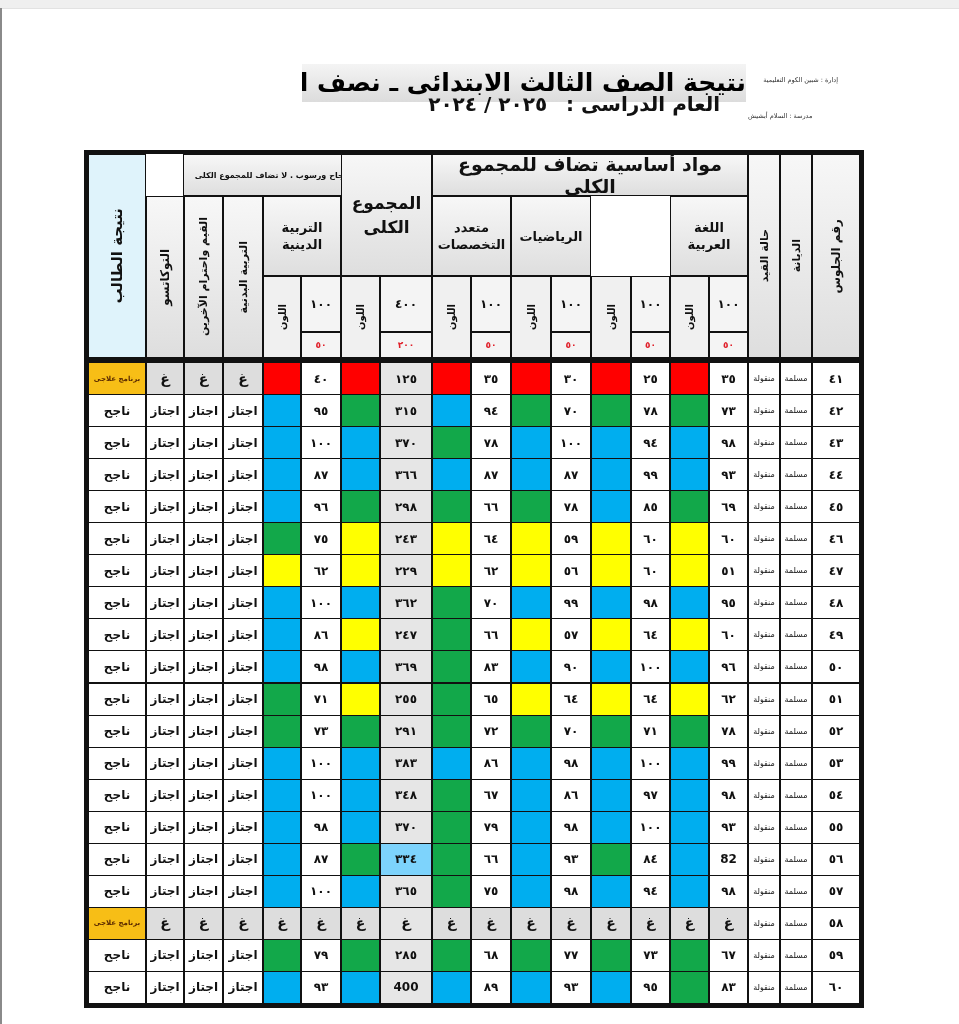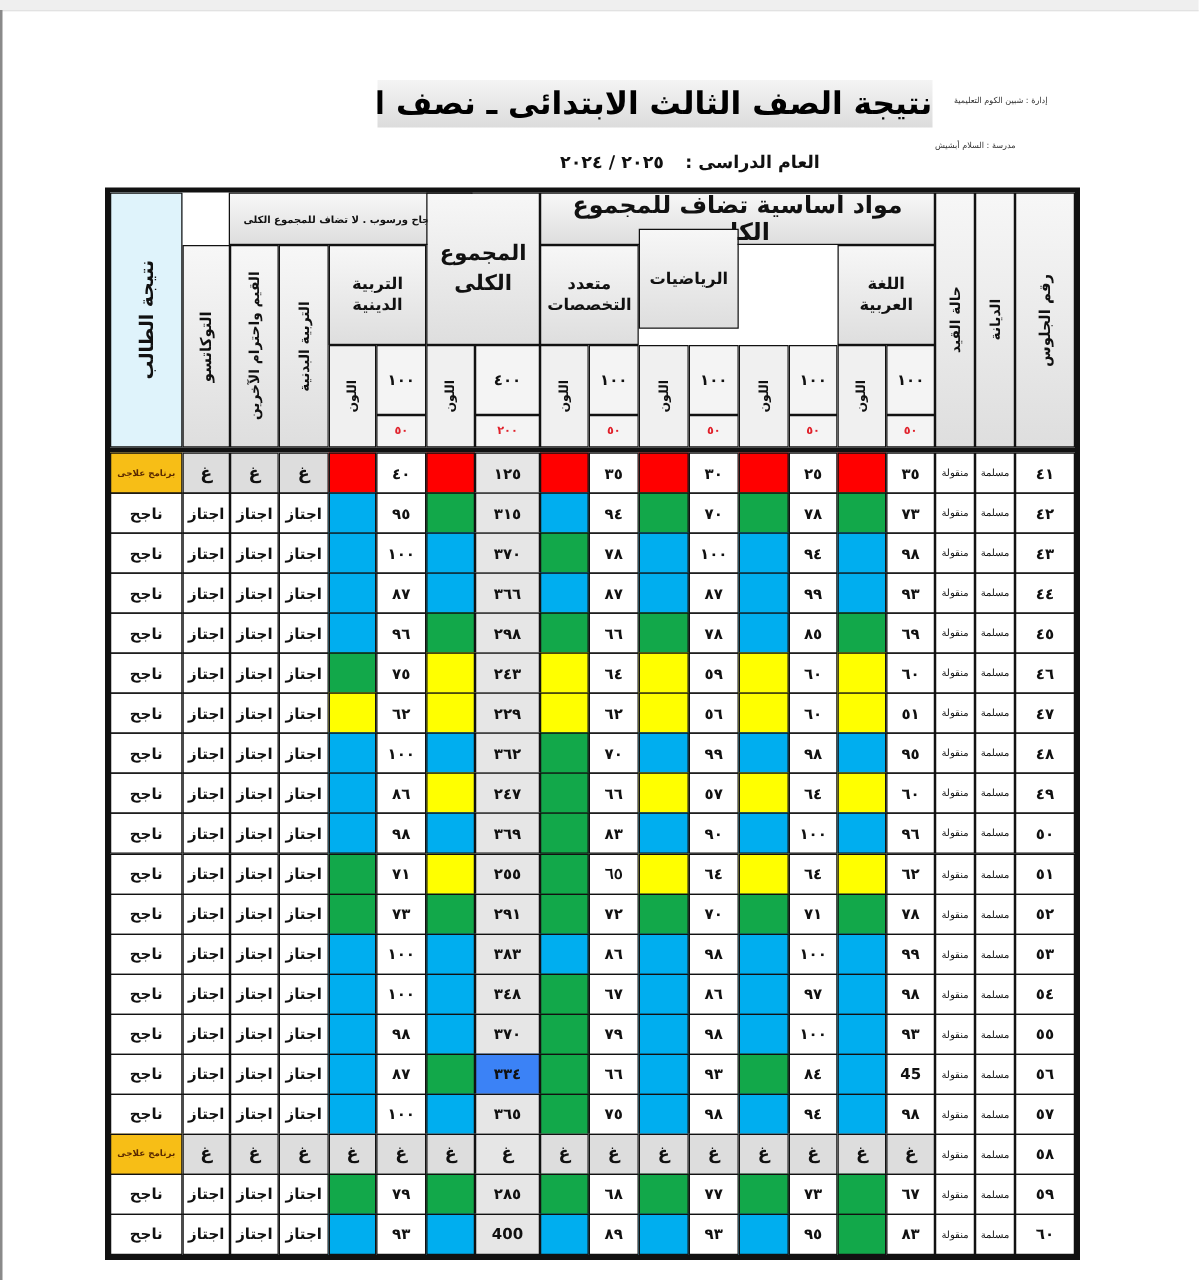--- a/index.html
+++ b/index.html
@@ -15,22 +15,22 @@
   .title-box {
     position:absolute; left:302px; top:64px; width:444px; height:38px;
     background:linear-gradient(#f4f4f4,#dcdcdc);
     direction:rtl; text-align:center;
     font-family:"DejaVu Sans", sans-serif; font-weight:bold; font-size:25px; line-height:38px;
     color:#000; white-space:nowrap; overflow:hidden;
   }
   .admin-line { position:absolute; left:748px; top:76px; width:90px; font-size:6.5px; direction:rtl; text-align:right; color:#333; white-space:nowrap; }
   .school-line { position:absolute; left:748px; top:112px; width:80px; font-size:6.5px; direction:rtl; text-align:left; color:#333; white-space:nowrap; }
   .year-line {
-    position:absolute; left:448px; top:116px; width:272px; height:28px;
-    direction:rtl; text-align:left; font-weight:bold; font-size:14px; line-height:28px; white-space:nowrap;
+    position:absolute; left:448px; top:90px; width:272px; height:28px;
+    direction:rtl; text-align:left; font-weight:bold; font-size:20px; line-height:28px; white-space:nowrap;
   }
   .year-line .yv { margin-right:12px; letter-spacing:2px; }
 
   .table-frame {
     position:absolute; left:84px; top:150px; width:780px; height:858px;
     border:4px solid #111; box-sizing:border-box; background:#fff;
   }
   .cell {
     position:absolute; box-sizing:border-box; border:1.5px solid #111;
     display:flex; align-items:center; justify-content:center; text-align:center;
@@ -99,21 +99,21 @@
 
   <div class="cell hdr subj-hdr" style="left:344px;top:42px;width:79px;height:80px;">متعدد التخصصات</div>
 
   <div class="cell hdr big-hdr" style="left:344px;top:0;width:316px;height:42px;">مواد أساسية تضاف للمجموع الكلى</div>
   <div class="cell hdr color-lbl" style="left:344px;top:122px;width:39px;height:82px;">
       <span class="vtext">اللون</span>
     </div>
   <div class="cell max" style="left:383px;top:122px;width:40px;height:56px;">١٠٠</div>
   <div class="cell min" style="left:383px;top:178px;width:40px;height:26px;">٥٠</div>
 
-  <div class="cell hdr subj-hdr" style="left:423px;top:29px;width:80px;height:80px;">الرياضيات</div>
+  <div class="cell hdr subj-hdr" style="left:423px;top:42px;width:80px;height:80px;">الرياضيات</div>
   <div class="cell hdr color-lbl" style="left:423px;top:122px;width:40px;height:82px;">
       <span class="vtext">اللون</span>
     </div>
   <div class="cell max" style="left:463px;top:122px;width:40px;height:56px;">١٠٠</div>
   <div class="cell min" style="left:463px;top:178px;width:40px;height:26px;">٥٠</div>
 
   <div class="cell hdr color-lbl" style="left:503px;top:122px;width:40px;height:82px;">
       <span class="vtext">اللون</span>
     </div>
   <div class="cell max" style="left:543px;top:122px;width:39px;height:56px;">١٠٠</div>
@@ -331,21 +331,21 @@
       <div class="cell row-cell" style="left: 724px; top: 496.45px; width: 48px; height: 33.05px;">٥٠</div>
       <div class="cell row-cell" style="left: 0px; top: 528.5px; width: 58px; height: 33.05px; font-size: 12px;">ناجح</div>
       <div class="cell row-cell" style="left: 58px; top: 528.5px; width: 38px; height: 33.05px; font-size: 12px;">اجتاز</div>
       <div class="cell row-cell" style="left: 96px; top: 528.5px; width: 39px; height: 33.05px; font-size: 12px;">اجتاز</div>
       <div class="cell row-cell" style="left: 135px; top: 528.5px; width: 40px; height: 33.05px; font-size: 12px;">اجتاز</div>
       <div class="cell row-cell absent" style="left: 175px; top: 528.5px; width: 38px; height: 33.05px; background: rgb(18, 168, 74);"></div>
       <div class="cell row-cell" style="left: 213px; top: 528.5px; width: 40px; height: 33.05px;">٧١</div>
       <div class="cell row-cell absent" style="left: 253px; top: 528.5px; width: 39px; height: 33.05px; background: rgb(255, 255, 0);"></div>
       <div class="cell row-cell" style="left: 292px; top: 528.5px; width: 52px; height: 33.05px; background: rgb(230, 230, 230);">٢٥٥</div>
       <div class="cell row-cell absent" style="left: 344px; top: 528.5px; width: 39px; height: 33.05px; background: rgb(18, 168, 74);"></div>
-      <div class="cell row-cell" style="left: 383px; top: 528.5px; width: 40px; height: 33.05px; font-family: Liberation Mono, monospace;">٦٥</div>
+      <div class="cell row-cell" style="left: 383px; top: 528.5px; width: 40px; height: 33.05px;">٦٥</div>
       <div class="cell row-cell absent" style="left: 423px; top: 528.5px; width: 40px; height: 33.05px; background: rgb(255, 255, 0);"></div>
       <div class="cell row-cell" style="left: 463px; top: 528.5px; width: 40px; height: 33.05px;">٦٤</div>
       <div class="cell row-cell absent" style="left: 503px; top: 528.5px; width: 40px; height: 33.05px; background: rgb(255, 255, 0);"></div>
       <div class="cell row-cell" style="left: 543px; top: 528.5px; width: 39px; height: 33.05px;">٦٤</div>
       <div class="cell row-cell absent" style="left: 582px; top: 528.5px; width: 39px; height: 33.05px; background: rgb(255, 255, 0);"></div>
       <div class="cell row-cell" style="left: 621px; top: 528.5px; width: 39px; height: 33.05px;">٦٢</div>
       <div class="cell row-cell tiny" style="left: 660px; top: 528.5px; width: 32px; height: 33.05px;">منقولة</div>
       <div class="cell row-cell tiny" style="left: 692px; top: 528.5px; width: 32px; height: 33.05px;">مسلمة</div>
       <div class="cell row-cell" style="left: 724px; top: 528.5px; width: 48px; height: 33.05px;">٥١</div>
       <div class="cell row-cell" style="left: 0px; top: 560.55px; width: 58px; height: 33.05px; font-size: 12px;">ناجح</div>
@@ -424,29 +424,29 @@
       <div class="cell row-cell tiny" style="left: 660px; top: 656.7px; width: 32px; height: 33.05px;">منقولة</div>
       <div class="cell row-cell tiny" style="left: 692px; top: 656.7px; width: 32px; height: 33.05px;">مسلمة</div>
       <div class="cell row-cell" style="left: 724px; top: 656.7px; width: 48px; height: 33.05px;">٥٥</div>
       <div class="cell row-cell" style="left: 0px; top: 688.75px; width: 58px; height: 33.05px; font-size: 12px;">ناجح</div>
       <div class="cell row-cell" style="left: 58px; top: 688.75px; width: 38px; height: 33.05px; font-size: 12px;">اجتاز</div>
       <div class="cell row-cell" style="left: 96px; top: 688.75px; width: 39px; height: 33.05px; font-size: 12px;">اجتاز</div>
       <div class="cell row-cell" style="left: 135px; top: 688.75px; width: 40px; height: 33.05px; font-size: 12px;">اجتاز</div>
       <div class="cell row-cell absent" style="left: 175px; top: 688.75px; width: 38px; height: 33.05px; background: rgb(0, 174, 239);"></div>
       <div class="cell row-cell" style="left: 213px; top: 688.75px; width: 40px; height: 33.05px;">٨٧</div>
       <div class="cell row-cell absent" style="left: 253px; top: 688.75px; width: 39px; height: 33.05px; background: rgb(18, 168, 74);"></div>
-      <div class="cell row-cell" style="left: 292px; top: 688.75px; width: 52px; height: 33.05px; background: #3b82f6;">٣٣٤</div>
+      <div class="cell row-cell" style="left: 292px; top: 688.75px; width: 52px; height: 33.05px; background: #7dd3fc;">٣٣٤</div>
       <div class="cell row-cell absent" style="left: 344px; top: 688.75px; width: 39px; height: 33.05px; background: rgb(18, 168, 74);"></div>
       <div class="cell row-cell" style="left: 383px; top: 688.75px; width: 40px; height: 33.05px;">٦٦</div>
       <div class="cell row-cell absent" style="left: 423px; top: 688.75px; width: 40px; height: 33.05px; background: rgb(0, 174, 239);"></div>
       <div class="cell row-cell" style="left: 463px; top: 688.75px; width: 40px; height: 33.05px;">٩٣</div>
       <div class="cell row-cell absent" style="left: 503px; top: 688.75px; width: 40px; height: 33.05px; background: rgb(18, 168, 74);"></div>
       <div class="cell row-cell" style="left: 543px; top: 688.75px; width: 39px; height: 33.05px;">٨٤</div>
       <div class="cell row-cell absent" style="left: 582px; top: 688.75px; width: 39px; height: 33.05px; background: rgb(0, 174, 239);"></div>
-      <div class="cell row-cell" style="left: 621px; top: 688.75px; width: 39px; height: 33.05px;">45</div>
+      <div class="cell row-cell" style="left: 621px; top: 688.75px; width: 39px; height: 33.05px;">82</div>
       <div class="cell row-cell tiny" style="left: 660px; top: 688.75px; width: 32px; height: 33.05px;">منقولة</div>
       <div class="cell row-cell tiny" style="left: 692px; top: 688.75px; width: 32px; height: 33.05px;">مسلمة</div>
       <div class="cell row-cell" style="left: 724px; top: 688.75px; width: 48px; height: 33.05px;">٥٦</div>
       <div class="cell row-cell" style="left: 0px; top: 720.8px; width: 58px; height: 33.05px; font-size: 12px;">ناجح</div>
       <div class="cell row-cell" style="left: 58px; top: 720.8px; width: 38px; height: 33.05px; font-size: 12px;">اجتاز</div>
       <div class="cell row-cell" style="left: 96px; top: 720.8px; width: 39px; height: 33.05px; font-size: 12px;">اجتاز</div>
       <div class="cell row-cell" style="left: 135px; top: 720.8px; width: 40px; height: 33.05px; font-size: 12px;">اجتاز</div>
       <div class="cell row-cell absent" style="left: 175px; top: 720.8px; width: 38px; height: 33.05px; background: rgb(0, 174, 239);"></div>
       <div class="cell row-cell" style="left: 213px; top: 720.8px; width: 40px; height: 33.05px;">١٠٠</div>
       <div class="cell row-cell absent" style="left: 253px; top: 720.8px; width: 39px; height: 33.05px; background: rgb(0, 174, 239);"></div>

